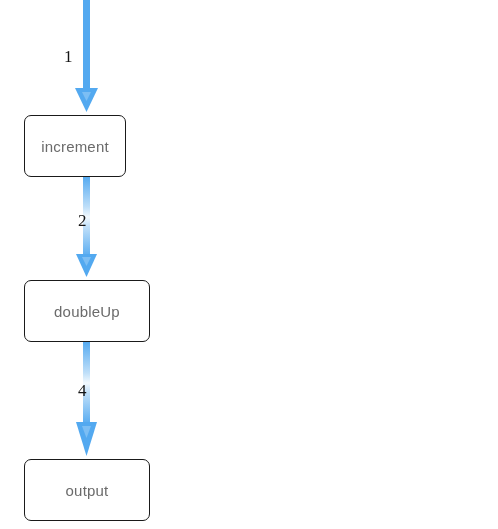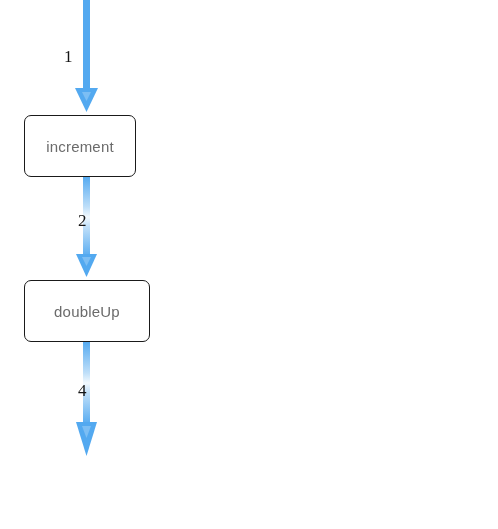--- a/index.html
+++ b/index.html
@@ -82,28 +82,31 @@
       <polygon points="82,257 91,257 86.5,266" fill="#7cbef4"></polygon>
     </g>
 
     <g>
       <rect x="83" y="341" width="7" height="84" fill="url(#fadeShaft)"></rect>
       <polygon points="76,422 97,422 86.5,456" fill="#53a9f0"></polygon>
       <polygon points="82,426 91,426 86.5,438" fill="#7cbef4"></polygon>
     </g>
   </svg>
 
-  <div class="node-box" style="left:24px; top:115px; width:112px; height:62px;">
+  <div class="node-box" style="left:24px; top:115px; width:102px; height:62px;">
     <span class="node-label">increment</span>
   </div>
 
   <div class="node-box" style="left:24px; top:280px; width:126px; height:62px;justify-content:center;">
     <span class="node-label">doubleUp</span>
   </div>
 
+  <div class="node-box" style="left:24px; top:459px; width:126px; height:62px;">
+    <span class="node-label">output</span>
+  </div>
 
   <div class="edge-label" style="left:64px; top:48px;">1</div>
 
   <div class="edge-label" style="left:78px; top:212px;">2</div>
 
   <div class="edge-label" style="left:78px; top:382px;">4</div>
 
 </div>
 
 </body></html>

